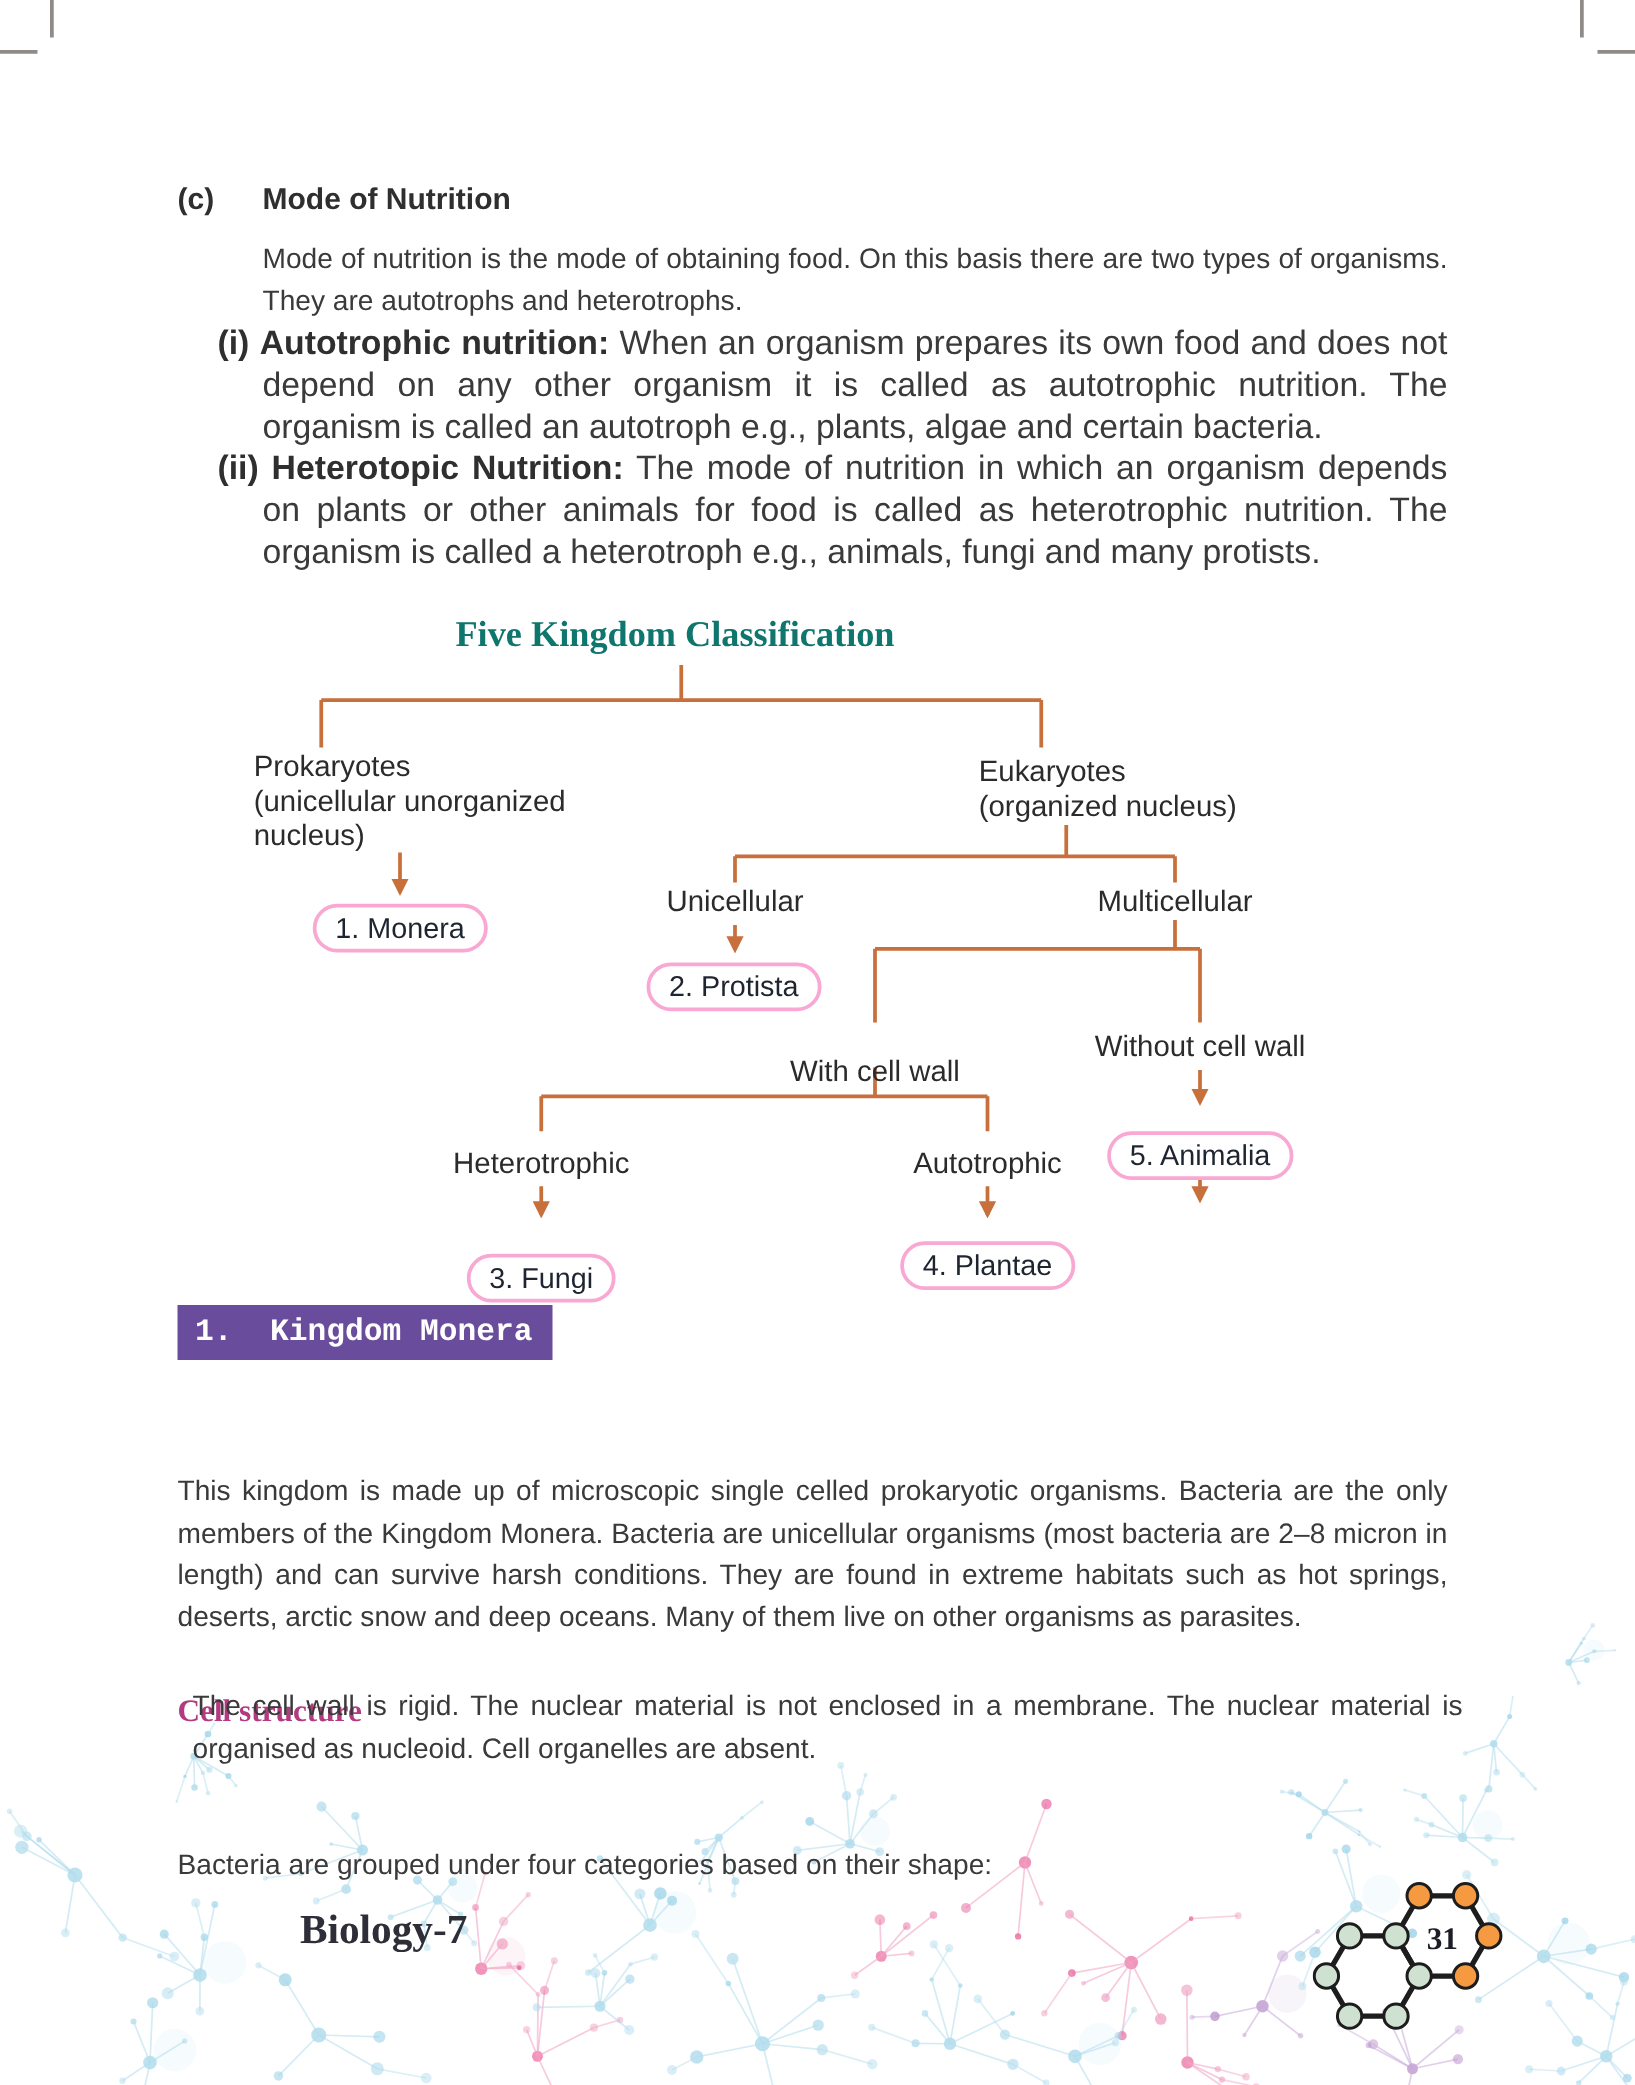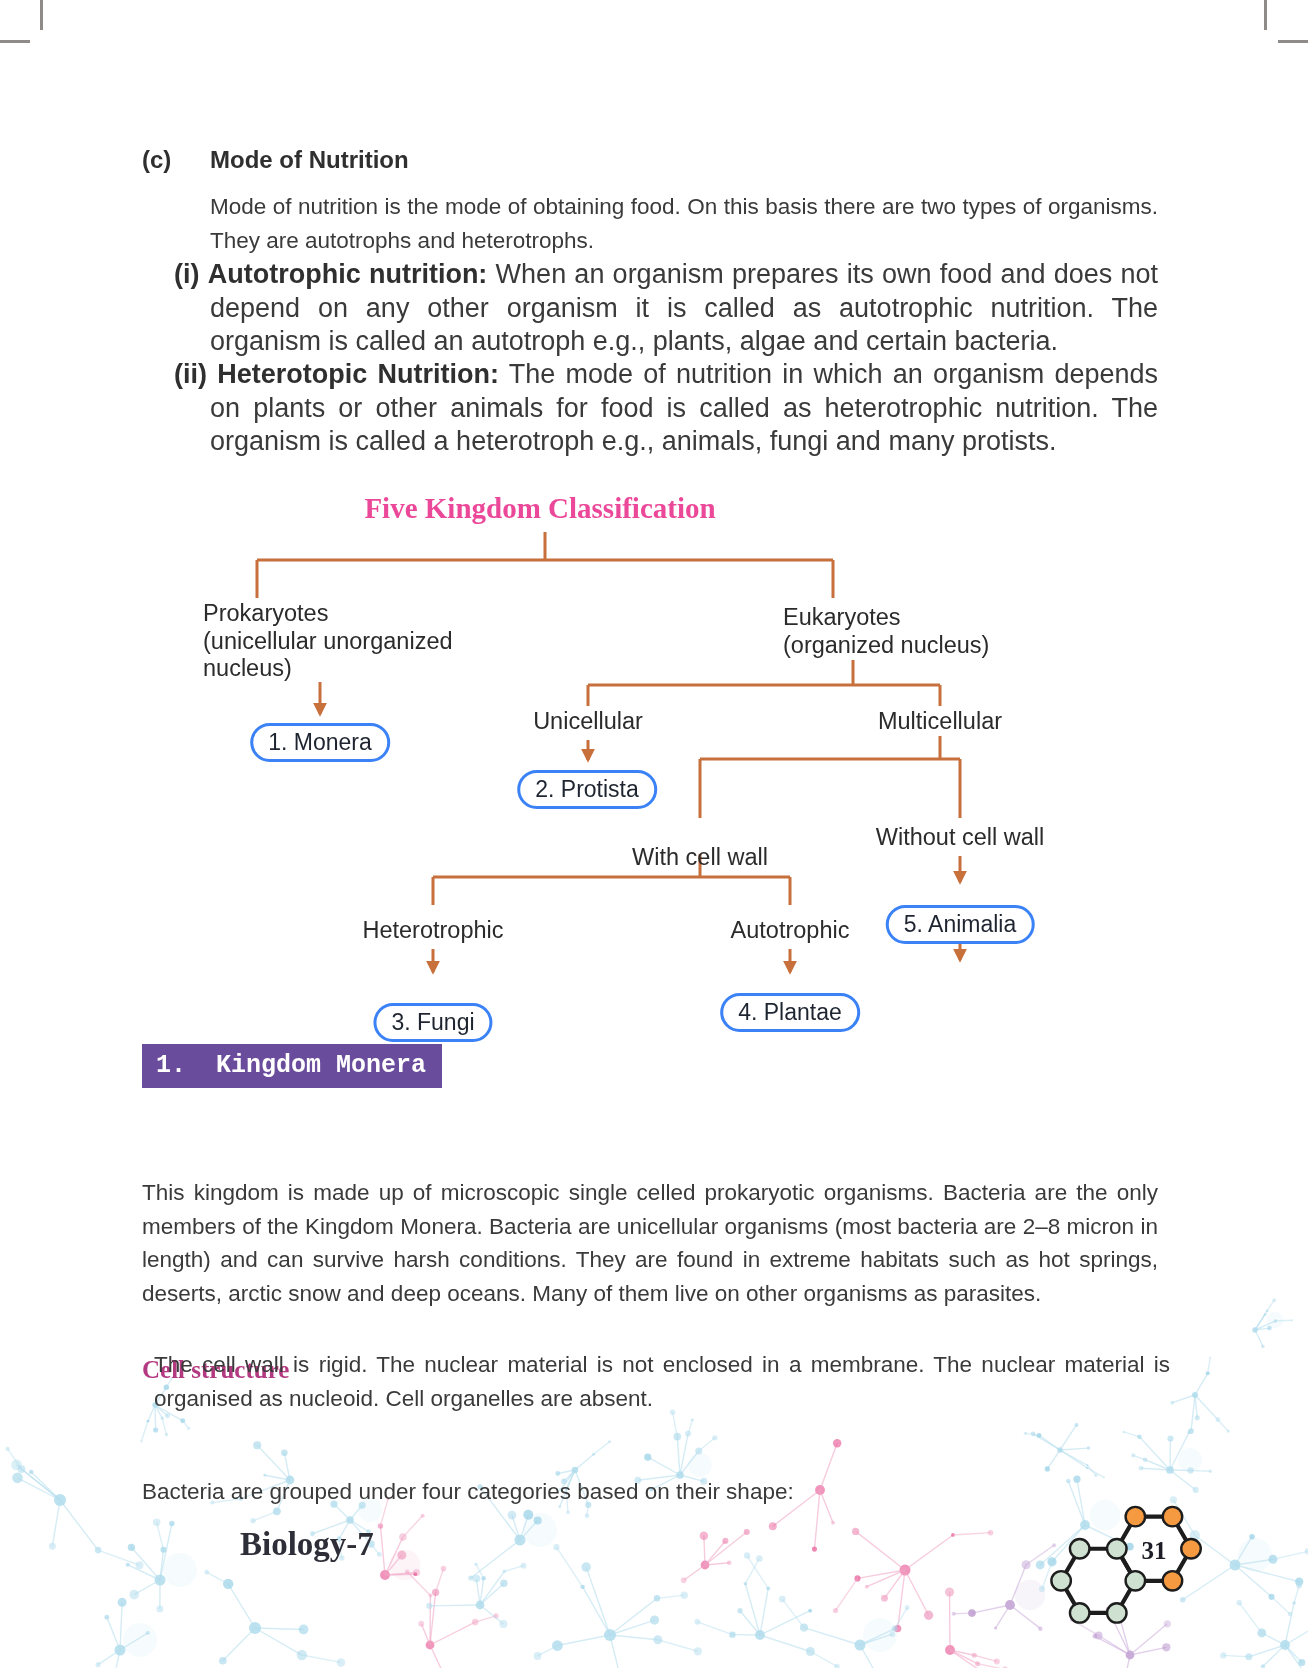--- a/index.html
+++ b/index.html
@@ -12,25 +12,25 @@
   .nut-head .lbl{width:68px;}
   .intro{position:absolute;left:68px;top:44px;width:948px;margin:0;
          font-size:22.5px;line-height:33.5px;text-align:justify;}
   .nitem{position:absolute;left:0;width:1016px;padding-left:68px;text-indent:-36px;box-sizing:border-box;
          font-size:27px;line-height:33.5px;text-align:justify;}
   .nitem b{color:#2f2f2f;}
   
   .diagram{position:absolute;left:0;top:460px;width:1308px;height:600px;}
   .dsvg{position:absolute;left:0;top:0;width:1308px;height:600px;}
   .d-title{position:absolute;left:540px;top:32px;transform:translateX(-50%);white-space:nowrap;
-           font-family:"Liberation Serif",serif;font-weight:bold;font-size:29px;color:#ec4899;}
+           font-family:"Liberation Serif",serif;font-weight:bold;font-size:29px;color:#0f766e;}
   .dnode{position:absolute;font-size:23.5px;color:#2b2b2b;line-height:27.5px;}
   .dlabel{position:absolute;transform:translateX(-50%);font-size:23.5px;color:#2b2b2b;white-space:nowrap;}
   .pill{position:absolute;transform:translateX(-50%);white-space:nowrap;background:#fff;
-        border:3px solid #3b82f6;border-radius:20px;padding:3px 15px;
+        border:3px solid #f9a8d4;border-radius:20px;padding:3px 15px;
         font-size:23px;color:#1e2530;}
   .dnote{position:absolute;left:855px;top:512px;width:270px;
          font-family:"Liberation Serif",serif;font-weight:bold;font-size:24px;line-height:30px;color:#b23a8f;}
   .dnote .l1{display:block;word-spacing:13px;}
   
   .kbox{position:absolute;left:142px;top:1044px;background:#6a4c9c;color:#ffffff;
         font-family:Liberation Mono, monospace;font-weight:bold;font-size:25px;padding:7px 16px 8px 14px;}
   .mbody{position:absolute;left:142px;top:1176px;width:1016px;margin:0;
          font-size:22.5px;line-height:33.5px;text-align:justify;}
   .cs-head{position:absolute;left:142px;top:1356px;font-family:"Liberation Serif",serif;

